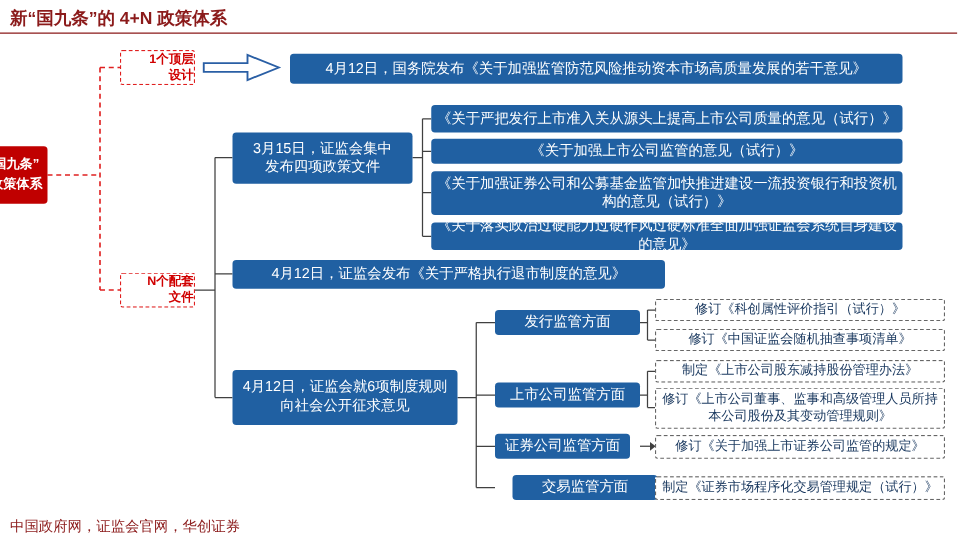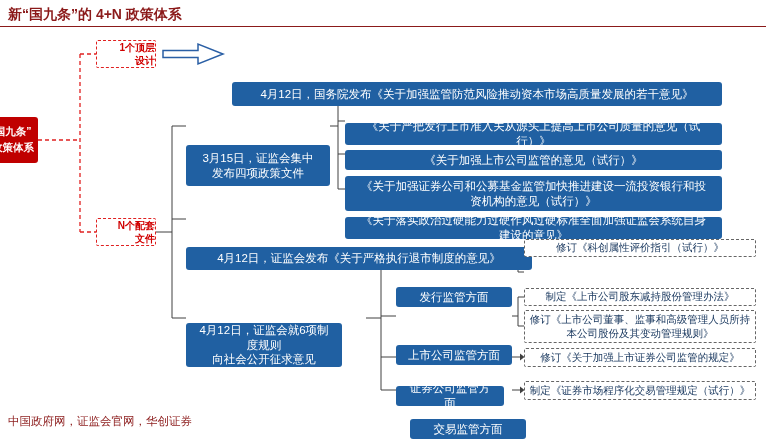--- a/index.html
+++ b/index.html
@@ -12,21 +12,21 @@
   .redwire{stroke:#E02020;stroke-width:1.3;fill:none;stroke-dasharray:4 3;}
   .title{
     position:absolute;left:8px;top:6px;font-size:14px;font-weight:bold;color:#8B1A1A;z-index:2;
   }
   .title-rule{
     position:absolute;left:0;top:26px;width:766px;height:0;border-top:1.5px solid #8B1A1A;z-index:1;
   }
   .bluebox{
     position:absolute;background:#2060A2;color:#fff;border-radius:3px;
     display:flex;align-items:center;justify-content:center;text-align:center;
-    font-size:11.5px;line-height:1.3;padding:1px 12px;box-sizing:border-box;z-index:1;margin-top:39px;
+    font-size:11.5px;line-height:1.3;padding:1px 0;box-sizing:border-box;z-index:1;
   }
   .col{flex-direction:column;}
   .rootbox{
     position:absolute;background:#C00000;color:#fff;font-weight:bold;font-size:10.5px;
     display:flex;flex-direction:column;justify-content:center;align-items:center;text-align:center;
     border-radius:3px;line-height:1.5;z-index:1;
   }
   .reddash{
     position:absolute;border:1.5px dashed #E02020;background:#fff;color:#D00000;font-weight:bold;
     display:flex;flex-direction:column;align-items:flex-end;justify-content:center;text-align:center;
@@ -94,31 +94,32 @@
     <div>发布四项政策文件</div>
   </div>
 
   <div class="bluebox" style="left:345px;top:84px;width:377px;height:22px">《关于严把发行上市准入关从源头上提高上市公司质量的意见（试行）》</div>
   <div class="bluebox" style="left:345px;top:111px;width:377px;height:20px">《关于加强上市公司监管的意见（试行）》</div>
   <div class="bluebox" style="left:345px;top:137px;width:377px;height:35px">《关于加强证券公司和公募基金监管加快推进建设一流投资银行和投资机构的意见（试行）》</div>
   <div class="bluebox" style="left:345px;top:178px;width:377px;height:22px">《关于落实政治过硬能力过硬作风过硬标准全面加强证监会系统自身建设的意见》</div>
 
   <div class="bluebox" style="left:186px;top:208px;width:346px;height:23px">4月12日，证监会发布《关于严格执行退市制度的意见》</div>
 
-  <div class="bluebox col" style="left:186px;top:284px;width:156px;height:44px">
+  <div class="bluebox col" style="left:186px;top:296px;width:180px;height:44px">
     <div>4月12日，证监会就6项制度规则</div>
     <div>向社会公开征求意见</div>
   </div>
 
   <div class="bluebox" style="left:396px;top:248px;width:116px;height:20px">发行监管方面</div>
   <div class="bluebox" style="left:396px;top:306px;width:116px;height:20px">上市公司监管方面</div>
   <div class="bluebox" style="left:396px;top:347px;width:108px;height:20px">证券公司监管方面</div>
   <div class="bluebox" style="left:410px;top:380px;width:116px;height:20px">交易监管方面</div>
 
   <div class="dashedbox" style="left:524px;top:239px;width:232px;height:18px">修订《科创属性评价指引（试行）》</div>
+  <div class="dashedbox" style="left:524px;top:263px;width:232px;height:18px">修订《中国证监会随机抽查事项清单》</div>
   <div class="dashedbox" style="left:524px;top:288px;width:232px;height:18px">制定《上市公司股东减持股份管理办法》</div>
   <div class="dashedbox" style="left:524px;top:310px;width:232px;height:33px">修订《上市公司董事、监事和高级管理人员所持本公司股份及其变动管理规则》</div>
   <div class="dashedbox" style="left:524px;top:348px;width:232px;height:19px">修订《关于加强上市证券公司监管的规定》</div>
   <div class="dashedbox" style="left:524px;top:381px;width:232px;height:19px">制定《证券市场程序化交易管理规定（试行）》</div>
 
   <div class="source">中国政府网，证监会官网，华创证券</div>
 
 </div>
 
 </body></html>

